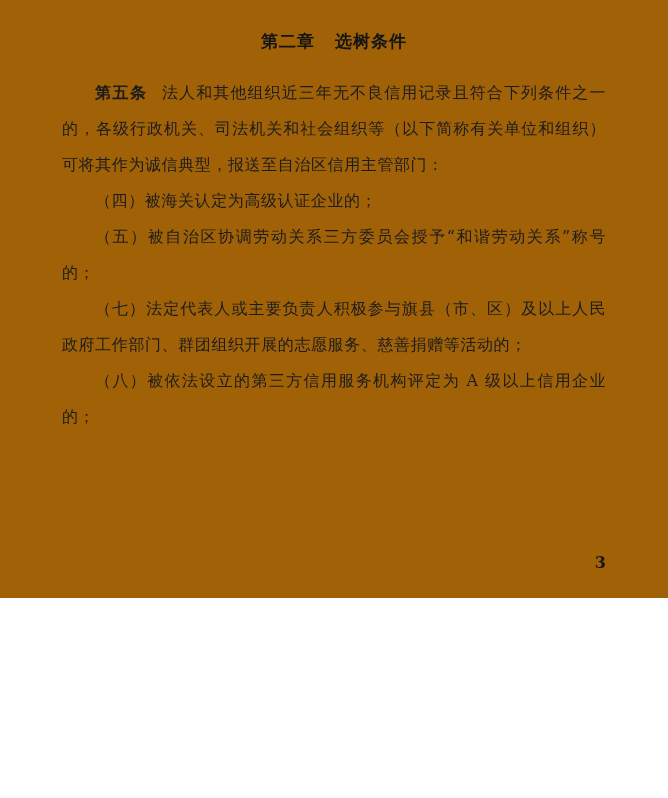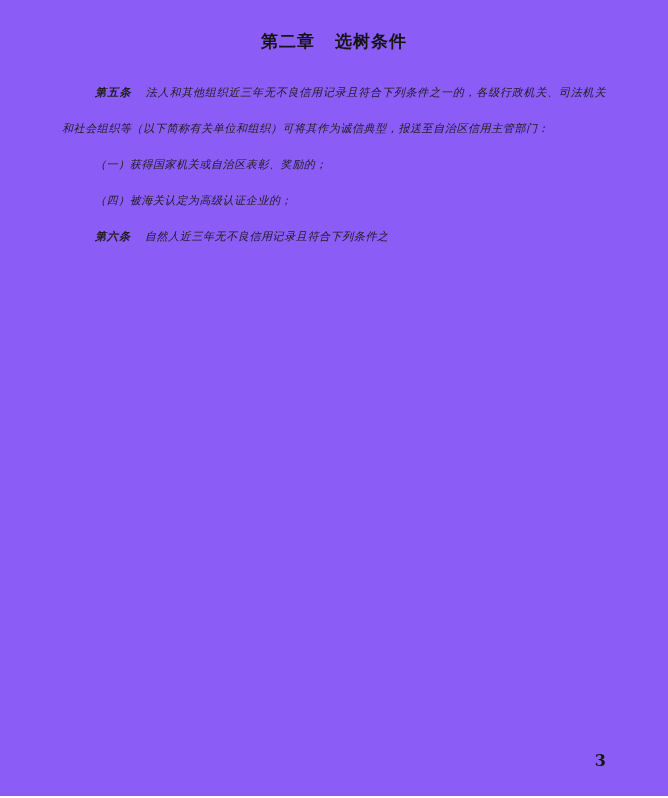--- a/index.html
+++ b/index.html
@@ -10,47 +10,46 @@
     width: 668px;
     height: 798px;
     background: #ffffff;
     font-family: "DejaVu Serif", "Liberation Serif", serif;
     color: #1a1a1a;
     overflow: hidden;
   }
   .page {
     position: relative;
     width: 668px;
-    height: 796px;
+    height: 598px;
     box-sizing: border-box;
     padding: 22px 62px 0 62px;
-    background: #8b5cf6;
+    background: #a16207;
   }
   .chapter-title {
     text-align: center;
     font-size: 17px;
     font-weight: bold;
     letter-spacing: 1px;
     margin: 8px 0 22px 0;
     color: #141414;
   }
   .chapter-title .gap {
     display: inline-block;
     width: 20px;
   }
   .para {
-    font-size: 11px;
+    font-size: 16px;
     line-height: 36px;
     text-align: justify;
     text-justify: inter-ideograph;
     letter-spacing: 0.6px;
     color: #1c1c1c;
     margin: 0;
     text-indent: 0;
-    font-style: italic;
   }
   .para.indent {
     text-indent: 33px;
   }
   .para .art {
     font-weight: bold;
     letter-spacing: 1px;
   }
   .para .art-gap {
     display: inline-block;
@@ -72,22 +71,21 @@
 <div class="page">
 
   <div class="chapter-title">
     <span>第二章</span><span class="gap"></span><span>选树条件</span>
   </div>
 
   <p class="para indent">
     <span class="art">第五条</span><span class="art-gap"></span><span>法人和其他组织近三年无不良信用记录且符合下列条件之一的，各级行政机关、司法机关和社会组织等（以下简称有关单位和组织）可将其作为诚信典型，报送至自治区信用主管部门：</span>
   </p>
 
-  <p class="para indent">（一）获得国家机关或自治区表彰、奖励的；</p>
   <p class="para indent">（四）被海关认定为高级认证企业的；</p>
+  <p class="para indent">（五）被自治区协调劳动关系三方委员会授予“和谐劳动关系”称号的；</p>
+  <p class="para indent">（七）法定代表人或主要负责人积极参与旗县（市、区）及以上人民政府工作部门、群团组织开展的志愿服务、慈善捐赠等活动的；</p>
+  <p class="para indent">（八）被依法设立的第三方信用服务机构评定为 A 级以上信用企业的；</p>
 
-  <p class="para indent">
-    <span class="art">第六条</span><span class="art-gap"></span><span>自然人近三年无不良信用记录且符合下列条件之</span>
-  </p>
 
   <div class="page-number">3</div>
 
 </div>
 
 </body></html>

